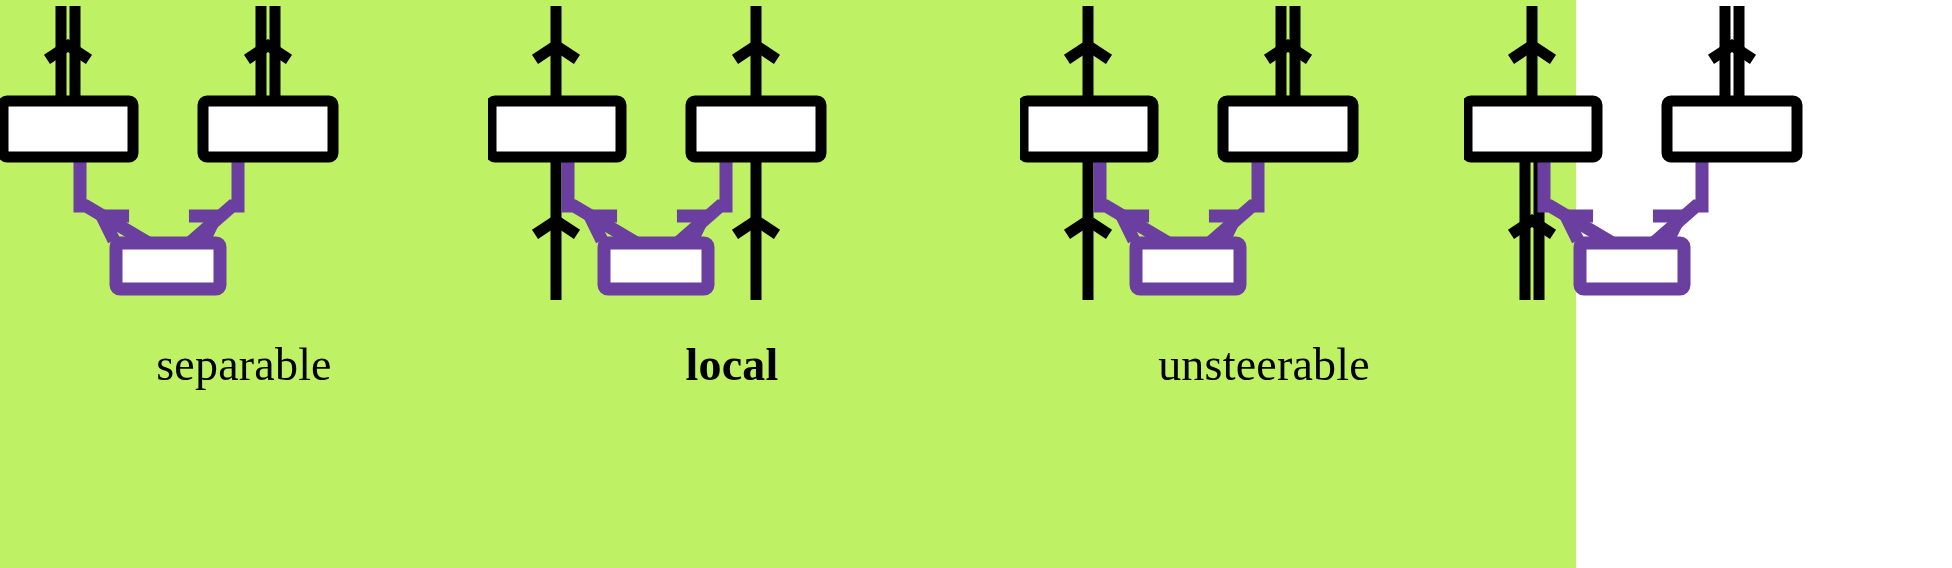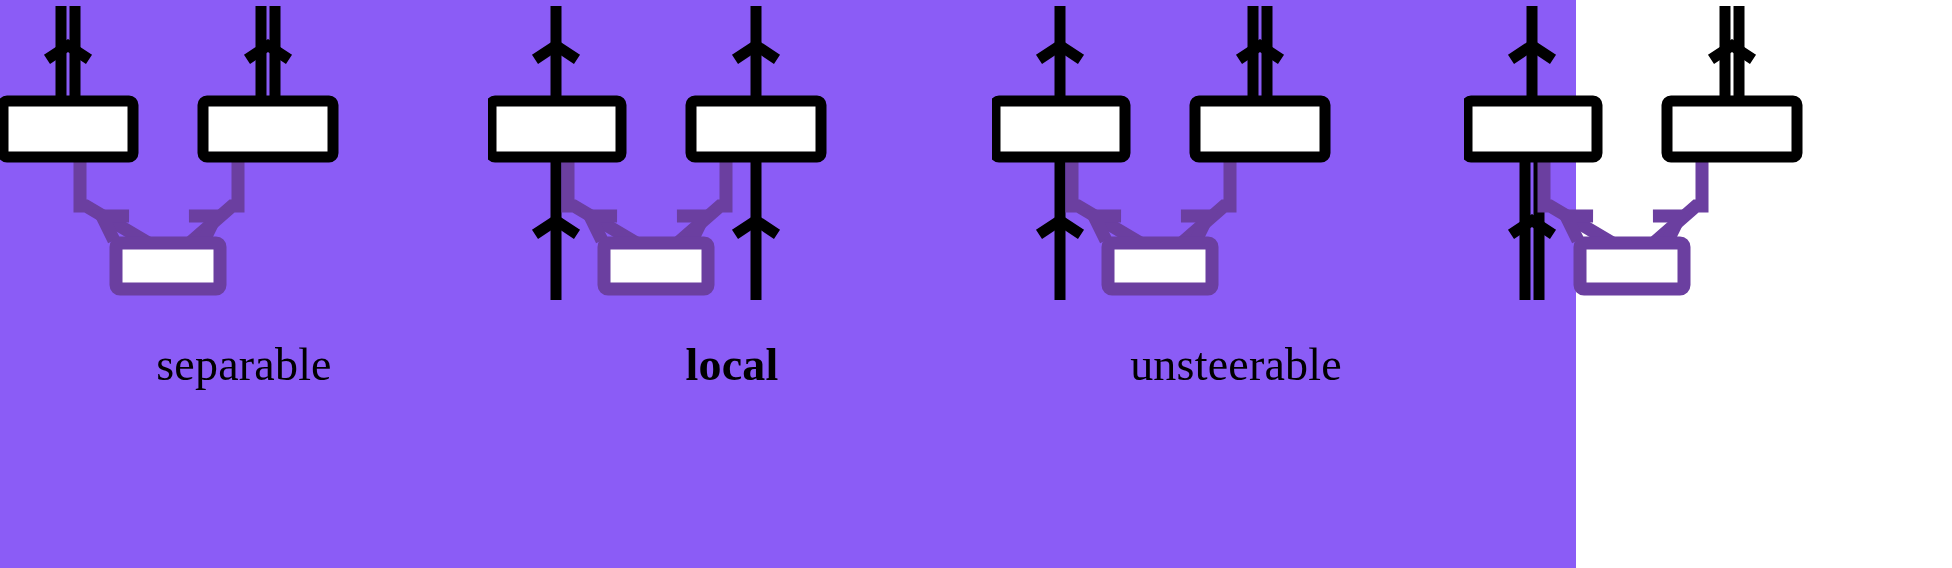--- a/index.html
+++ b/index.html
@@ -11,21 +11,21 @@
   body {
     width: 1952px;
     height: 568px;
     font-family: "Liberation Serif", "DejaVu Serif", serif;
     overflow: hidden;
   }
   #figure {
     position: relative;
     width: 1576px;
     height: 568px;
-    background: #8b5cf6;
+    background: #bef264;
   }
   .panel {
     position: absolute;
     top: 0;
     width: 488px;
     height: 568px;
   }
   .panel-diagram {
     position: absolute;
     top: 0;
@@ -109,21 +109,21 @@
           <path d="M 204.05154249636772 240.28130892855435 L 216 216 L 188.9382450804367 216.09497722617309" fill="none" stroke="#6B3FA0" stroke-width="13" stroke-linecap="butt" stroke-linejoin="miter"></path>
         </g>
         <rect x="3" y="101" width="130" height="56" rx="4" ry="4" fill="#ffffff" stroke="#000000" stroke-width="11"></rect>
         <rect x="203" y="101" width="130" height="56" rx="4" ry="4" fill="#ffffff" stroke="#000000" stroke-width="11"></rect>
         <rect x="116" y="243" width="104" height="46" rx="4" ry="4" fill="#ffffff" stroke="#6B3FA0" stroke-width="13"></rect>
       </svg>
       <div class="panel-caption">
         <span class="caption-line">local</span>
       </div>
     </div>
-    <div class="panel" style="left: 992px;">
+    <div class="panel" style="left: 1020px;">
       <svg viewBox="0 0 488 310" width="488" height="310" preserveAspectRatio="xMidYMin meet" class="panel-diagram">
         <g>
           <line x1="68" y1="6" x2="68" y2="101" stroke="#000000" stroke-width="11" stroke-linecap="butt"></line>
           <path d="M 47 59.36 L 68 45.5 L 89 59.36" fill="none" stroke="#000000" stroke-width="11" stroke-linecap="butt" stroke-linejoin="miter"></path>
         </g>
         <g>
           <line x1="261" y1="6" x2="261" y2="101" stroke="#000000" stroke-width="11" stroke-linecap="butt"></line>
           <line x1="275" y1="6" x2="275" y2="101" stroke="#000000" stroke-width="11" stroke-linecap="butt"></line>
           <path d="M 247 59.36 L 268 45.5 L 289 59.36" fill="none" stroke="#000000" stroke-width="11" stroke-linecap="butt" stroke-linejoin="miter"></path>
         </g>

